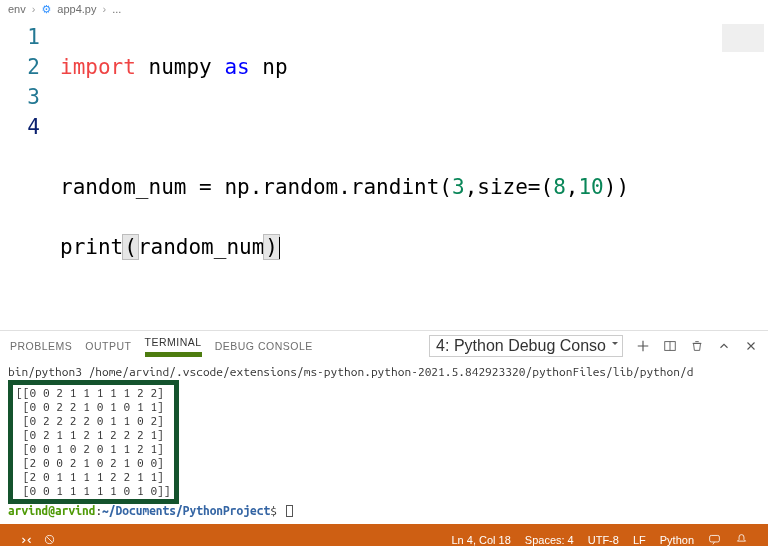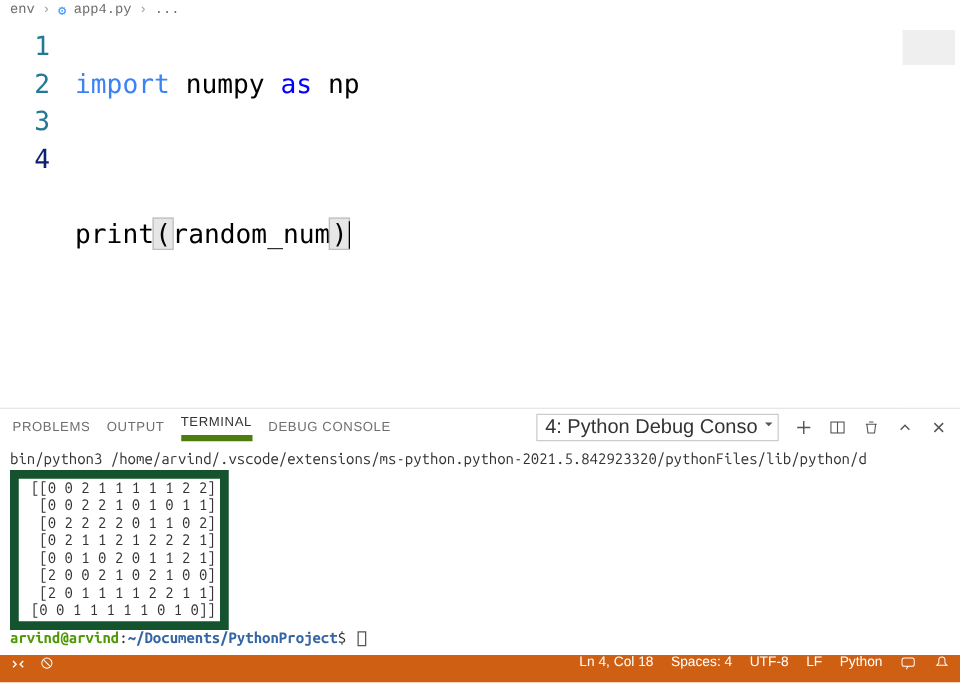--- a/index.html
+++ b/index.html
@@ -1,50 +1,50 @@
 <!DOCTYPE html>
 <html><head>
 <meta charset="utf-8">
 <style>
   * { box-sizing: border-box; margin: 0; padding: 0; }
   html, body { width: 768px; height: 546px; font-family: "Consolas", "Menlo", monospace; overflow: hidden; background: #fff; }
   .app { display: flex; flex-direction: column; height: 100%; }
 
-  .breadcrumb { display: flex; gap: 6px; font-size: 11px; color: #6e6e6e; padding: 2px 8px; height: 18px; font-family: Liberation Mono, monospace; }
+  .breadcrumb { display: flex; align-items: center; gap: 6px; font-size: 11px; color: #6e6e6e; padding: 2px 8px; height: 18px; font-family: Liberation Sans, sans-serif; }
   .breadcrumb .sep { color: #a0a0a0; }
 
   .editor-wrap { flex: 1 1 auto; display: flex; position: relative; background: #fff; overflow: hidden; }
   .gutter { width: 60px; text-align: right; padding-right: 20px; color: #237893; font-size: 21px; line-height: 30px; padding-top: 4px; user-select: none; }
   .gutter div.current { color: #0b216f; }
   .code { flex: 1; font-size: 21px; line-height: 30px; padding-top: 4px; white-space: pre; font-family: "Consolas","Menlo",monospace; color: #000; }
-  .kw { color: #3b82f6; }
+  .kw { color: #ef4444; }
   .as { color: #0000ff; }
   .num { color: #098658; }
   .paren-hl { background: #e6e6e6; border: 1px solid #bdbdbd; padding: 0 1px; margin: -1px; }
   .cursor { display: inline-block; width: 1px; height: 22px; background: #000; vertical-align: text-bottom; }
   .minimap { width: 50px; background: #fff; border-left: 0; }
   .minimap-chunk { margin: 6px 4px; height: 28px; background: #e0e0e0; opacity: .5; }
 
   .panel { border-top: 1px solid #e0e0e0; display: flex; flex-direction: column; font-family: "Segoe UI", sans-serif; }
   .panel-tabs { display: flex; align-items: center; height: 30px; padding: 0 10px; font-size: 10.5px; color: #6e6e6e; letter-spacing: .5px; gap: 13px; }
   .panel-tabs .tab.active { color: #333; border-bottom: 5px solid #4d7c0f; padding-bottom: 4px; }
   .panel-tabs .spacer { flex: 1; }
   .panel-tabs .dropdown { font-size: 16px; border: 1px solid #ccc; background: #fff; padding: 1px 16px 1px 6px; color: #333; position: relative; letter-spacing: 0; }
   .panel-tabs .dropdown::after { content: ""; position: absolute; right: 4px; top: 6px; border: 3px solid transparent; border-top-color: #555; }
   .panel-tabs .icon { width: 14px; height: 14px; display: inline-flex; align-items: center; justify-content: center; color: #555; cursor: pointer; }
   .panel-tabs .icon svg { width: 14px; height: 14px; }
 
   .terminal { font-family: "Ubuntu Mono","Consolas",monospace; font-size: 12px; line-height: 14px; padding: 4px 8px 6px; color: #333; background: #fff; }
   .term-line { white-space: pre; }
-  .output-box { border: 7px solid #14532d; padding: 1px 3px; display: inline-block; margin-top: 1px; text-align: right; }
+  .output-box { border: 5px solid #14532d; padding: 1px 3px; display: inline-block; margin-top: 1px; }
   .prompt-user { color: #4e9a06; font-weight: bold; }
   .prompt-path { color: #3465a4; font-weight: bold; }
   .prompt-cursor { display: inline-block; width: 7px; height: 12px; border: 1px solid #555; margin-left: 2px; vertical-align: text-bottom; }
 
-  .statusbar { height: 22px; background: #ce5f13; color: #fff; display: flex; align-items: flex-start; font-size: 11px; font-family: "Segoe UI", sans-serif; padding: 0 8px; gap: 14px; }
+  .statusbar { height: 22px; background: #ce5f13; color: #fff; display: flex; align-items: flex-end; font-size: 11px; font-family: "Segoe UI", sans-serif; padding: 0 20px; gap: 14px; }
   .statusbar .left { display: flex; gap: 10px; align-items: center; }
   .statusbar .spacer { flex: 1; }
   .statusbar .item { display: flex; align-items: center; gap: 4px; }
   .statusbar svg { width: 13px; height: 13px; }
 </style>
 </head>
 <body>
 
 <div class="app">
 
@@ -60,20 +60,21 @@
   <div class="editor-wrap">
     <div class="gutter">
       <div>1</div>
       <div>2</div>
       <div>3</div>
       <div class="current">4</div>
     </div>
     <div class="code">
 <div><span class="kw">import</span> <span>numpy</span> <span class="as">as</span> <span>np</span></div>
 <div>&nbsp;</div>
+<div><span>random_num</span><span> = </span><span>np.random.randint</span><span>(</span><span class="num">3</span><span>,size=</span><span>(</span><span class="num">8</span><span>,</span><span class="num">10</span><span>)</span><span>)</span></div>
 <div><span>print</span><span class="paren-hl">(</span><span>random_num</span><span class="paren-hl">)</span><span class="cursor"></span></div>
     </div>
     <div class="minimap">
       <div class="minimap-chunk"></div>
     </div>
   </div>
 
   <div class="panel">
     <div class="panel-tabs">
       <span class="tab">PROBLEMS</span>

